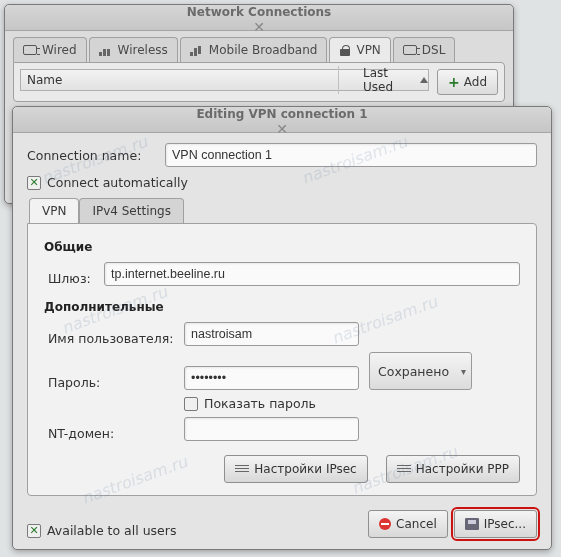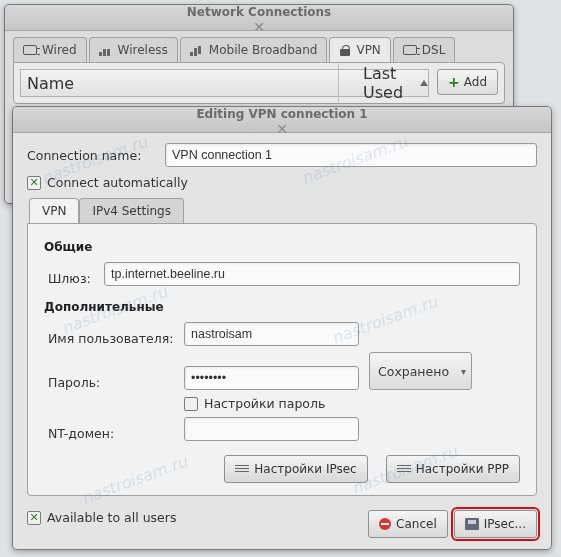--- a/index.html
+++ b/index.html
@@ -59,22 +59,22 @@
     background:#eaeaea;
     border:1px solid #a0a0a0;
     margin:0 8px;
     border-radius:0 4px 4px 4px;
     padding:6px;
   }
   .listhead {
     display:flex;
     background:linear-gradient(#f2f2f2,#e2e2e2);
     border:1px solid #b0b0b0;
-    height:28px;align-items:center;
-    font-size:16px;color:#333;
+    height:22px;align-items:center;
+    font-size:12px;color:#333;
   }
   .listhead .col1{flex:1;padding-left:6px}
   .listhead .col2{width:90px;border-left:1px solid #c0c0c0;padding-left:24px;display:flex;align-items:center;gap:3px}
   .addbtn {
     display:inline-flex;align-items:center;gap:4px;
     border:1px solid #9a9a9a;border-radius:3px;
     background:linear-gradient(#f4f4f4,#dcdcdc);
     padding:3px 10px;height:26px;
   }
   .row{display:flex;align-items:center;gap:8px;margin:0;}
@@ -213,41 +213,41 @@
         <input type="text" style="flex: 0 0 160px;" class="underline" value="••••••••">
         <span style="width:10px"></span>
         <span class="select">
             <span>Сохранено</span>
           </span>
       </div>
       <div class="fieldrow">
         <span class="flabel"></span>
         <span class="chk">
           <span class="chkbox"></span>
-          <span>Настройки пароль</span>
+          <span>Показать пароль</span>
         </span>
       </div>
       <div class="fieldrow">
         <span class="flabel">NT-домен:</span>
         <input type="text" style="flex: 0 0 160px;" value="">
       </div>
 
       <div style="display:flex;justify-content:flex-end;gap:18px;margin-top:14px">
         <div class="btn">
             <span class="iconslider"></span>
             <span>Настройки IPsec</span>
           </div>
         <div class="btn">
             <span class="iconslider"></span>
             <span>Настройки PPP</span>
           </div>
       </div>
     </div>
 
-    <div style="display:flex;align-items:flex-start;margin-top:14px">
+    <div style="display:flex;align-items:flex-end;margin-top:14px">
       <span class="chk">
         <span class="chkbox checked"></span>
         <span>Available to all users</span>
       </span>
       <span style="flex:1"></span>
       <div class="btn">
           <span class="iconstop"></span>
           <span>Cancel</span>
         </div>
       <span style="width:6px"></span>

